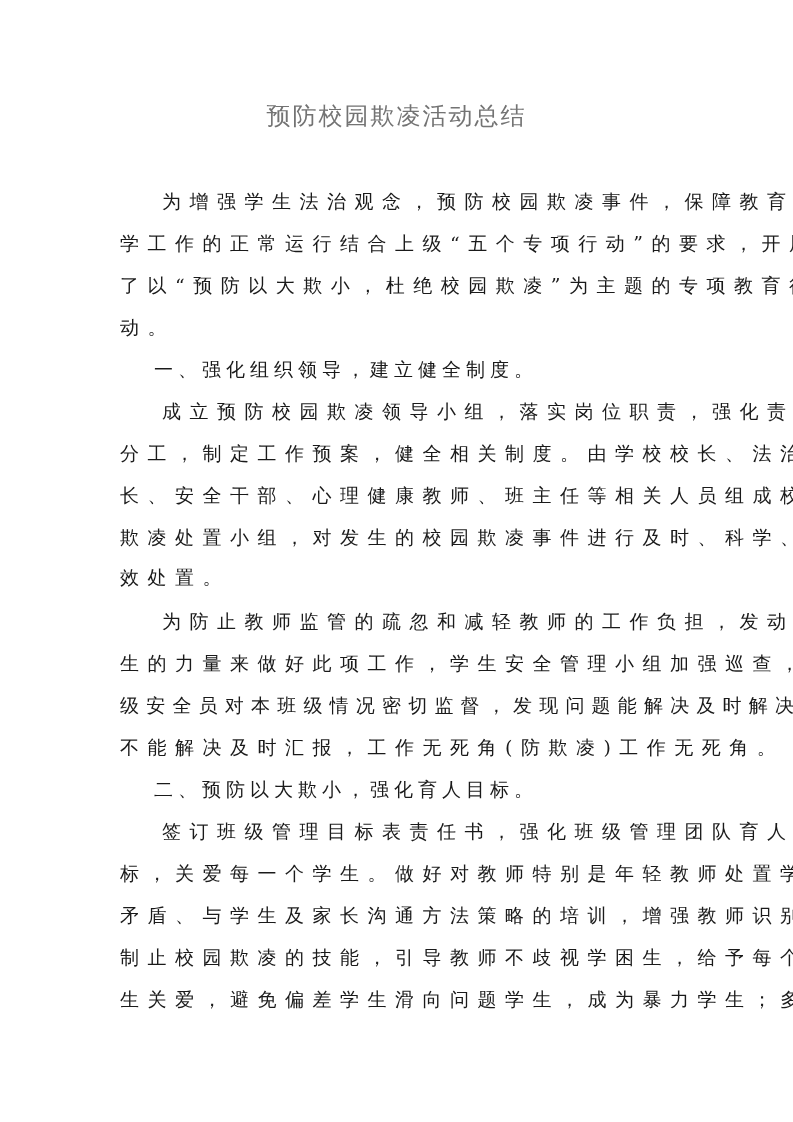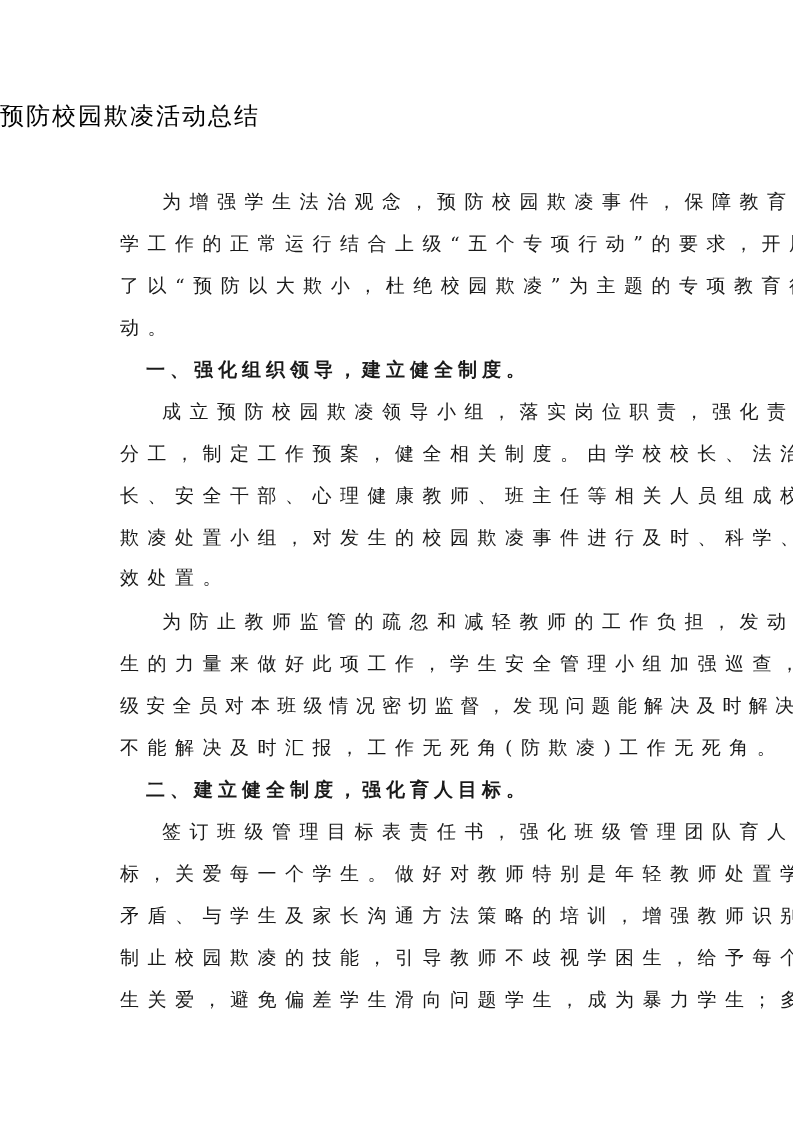--- a/index.html
+++ b/index.html
@@ -21,41 +21,42 @@
       top: 0;
       width: 793px;
       height: 1122px;
       background: #ffffff;
     }
     .title {
       position: absolute;
       left: 0;
       width: 793px;
       top: 100px;
+      text-align: center;
       font-size: 24px;
       letter-spacing: 2px;
       line-height: 32px;
-      color: #000000;
+      color: #737373;
     }
     .line {
       position: absolute;
       left: 120px;
       width: 560px;
       font-size: 19px;
       line-height: 24px;
       letter-spacing: 8.5px;
       white-space: nowrap;
       color: #1a1a1a;
     }
     .line.indent {
       left: 162px;
     }
     .line.heading {
-      left: 146px;
-      font-weight: bold;
+      left: 154px;
+      font-weight: normal;
       letter-spacing: 5px;
     }
   </style>
 </head>
 <body>
 
 <div class="page">
   <div class="title">预防校园欺凌活动总结</div>
 
   <div id="lines">
@@ -66,20 +67,20 @@
     <div class="line heading" style="top:357px">一、强化组织领导，建立健全制度。</div>
     <div class="line indent" style="top:399px">成立预防校园欺凌领导小组，落实岗位职责，强化责任</div>
     <div class="line" style="top:441px">分工，制定工作预案，健全相关制度。由学校校长、法治校</div>
     <div class="line" style="top:483px">长、安全干部、心理健康教师、班主任等相关人员组成校园</div>
     <div class="line" style="top:525px">欺凌处置小组，对发生的校园欺凌事件进行及时、科学、有</div>
     <div class="line" style="top:565px">效处置。</div>
     <div class="line indent" style="top:609px">为防止教师监管的疏忽和减轻教师的工作负担，发动学</div>
     <div class="line" style="top:651px">生的力量来做好此项工作，学生安全管理小组加强巡查，班</div>
     <div class="line" style="top:693px; letter-spacing:7.2px">级安全员对本班级情况密切监督，发现问题能解决及时解决，</div>
     <div class="line" style="top:735px">不能解决及时汇报，工作无死角(防欺凌)工作无死角。</div>
-    <div class="line heading" style="top:777px">二、建立健全制度，强化育人目标。</div>
+    <div class="line heading" style="top:777px">二、预防以大欺小，强化育人目标。</div>
     <div class="line indent" style="top:819px">签订班级管理目标表责任书，强化班级管理团队育人目</div>
     <div class="line" style="top:861px">标，关爱每一个学生。做好对教师特别是年轻教师处置学生</div>
     <div class="line" style="top:903px">矛盾、与学生及家长沟通方法策略的培训，增强教师识别和</div>
     <div class="line" style="top:945px">制止校园欺凌的技能，引导教师不歧视学困生，给予每个学</div>
     <div class="line" style="top:987px">生关爱，避免偏差学生滑向问题学生，成为暴力学生；多与</div>
   </div>
 </div>
 
 </body></html>

